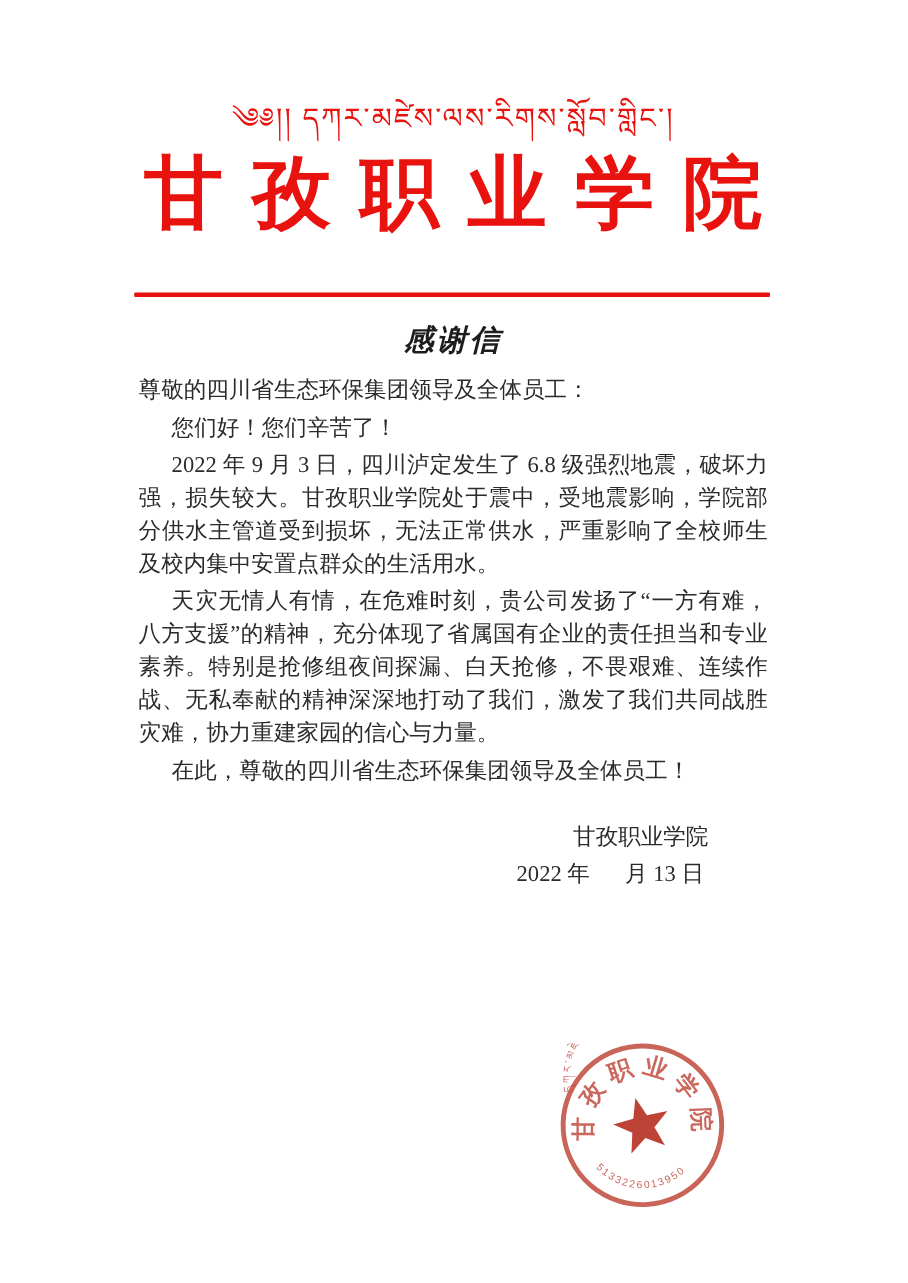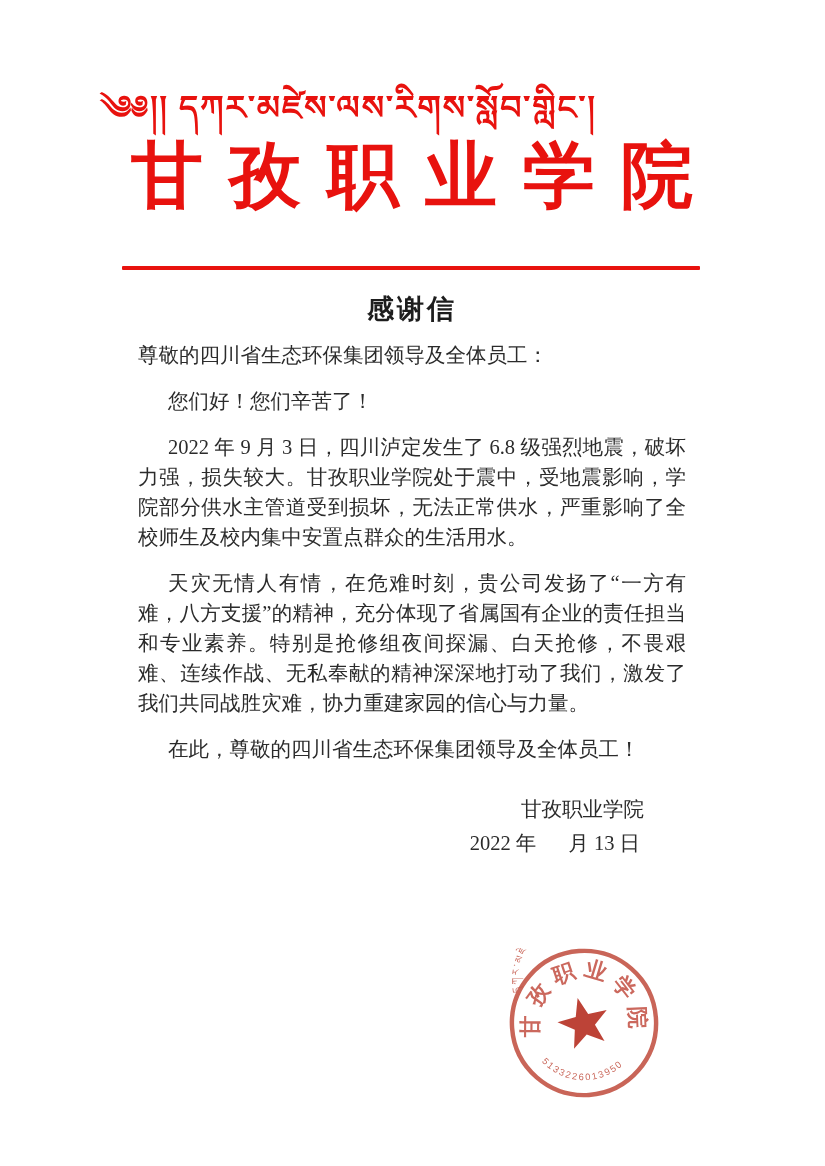--- a/index.html
+++ b/index.html
@@ -11,22 +11,22 @@
   body{
     width:825px;height:1166px;position:relative;overflow:hidden;
     font-family:"Liberation Serif","DejaVu Serif",serif;
     color:var(--ink);
   }
   .page{position:absolute;inset:0;background:#ffffff;}
 
   
   .tibetan-line{
     position:absolute;top:80px;left:100px;width:624px;
-    color:var(--red);
-    font-size:33px;font-weight:bold;letter-spacing:2px;line-height:56px;
+    text-align:center;color:var(--red);
+    font-size:26px;font-weight:normal;letter-spacing:2px;line-height:56px;
     white-space:nowrap;
   }
   .college-name{
     position:absolute;top:126px;left:98px;width:628px;
     text-align:center;color:var(--red);
     font-size:72px;font-weight:bold;line-height:100px;
     letter-spacing:26px;text-indent:26px;white-space:nowrap;
     font-family:"Liberation Serif","DejaVu Serif",serif;
   }
   .red-rule{
@@ -36,23 +36,23 @@
 
   
   .letter-body{
     position:absolute;top:294px;left:122px;width:580px;
     font-size:20.5px;line-height:30px;text-align:justify;
     color:var(--ink);
   }
   .letter-title{
     margin:0 0 16px 0;text-align:center;
     font-family:"Liberation Sans","DejaVu Sans",sans-serif;
-    font-size:27px;font-weight:700;letter-spacing:3px;color:#1d1d1d;
+    font-size:27px;font-weight:700;letter-spacing:3px;color:#1d1d1d;font-style:italic;
   }
-  .letter-body p{margin:16px;}
+  .letter-body p{margin:4px;}
   .indent{text-indent:30px;}
 
   
   .signature{margin-top:28px;text-align:right;line-height:34px;position:relative;z-index:1;}
   .sig-name{margin-right:58px;}
   .sig-date{margin-right:62px;}
   .date-gap{display:inline-block;width:32px;}
 
   
   .stamp{

